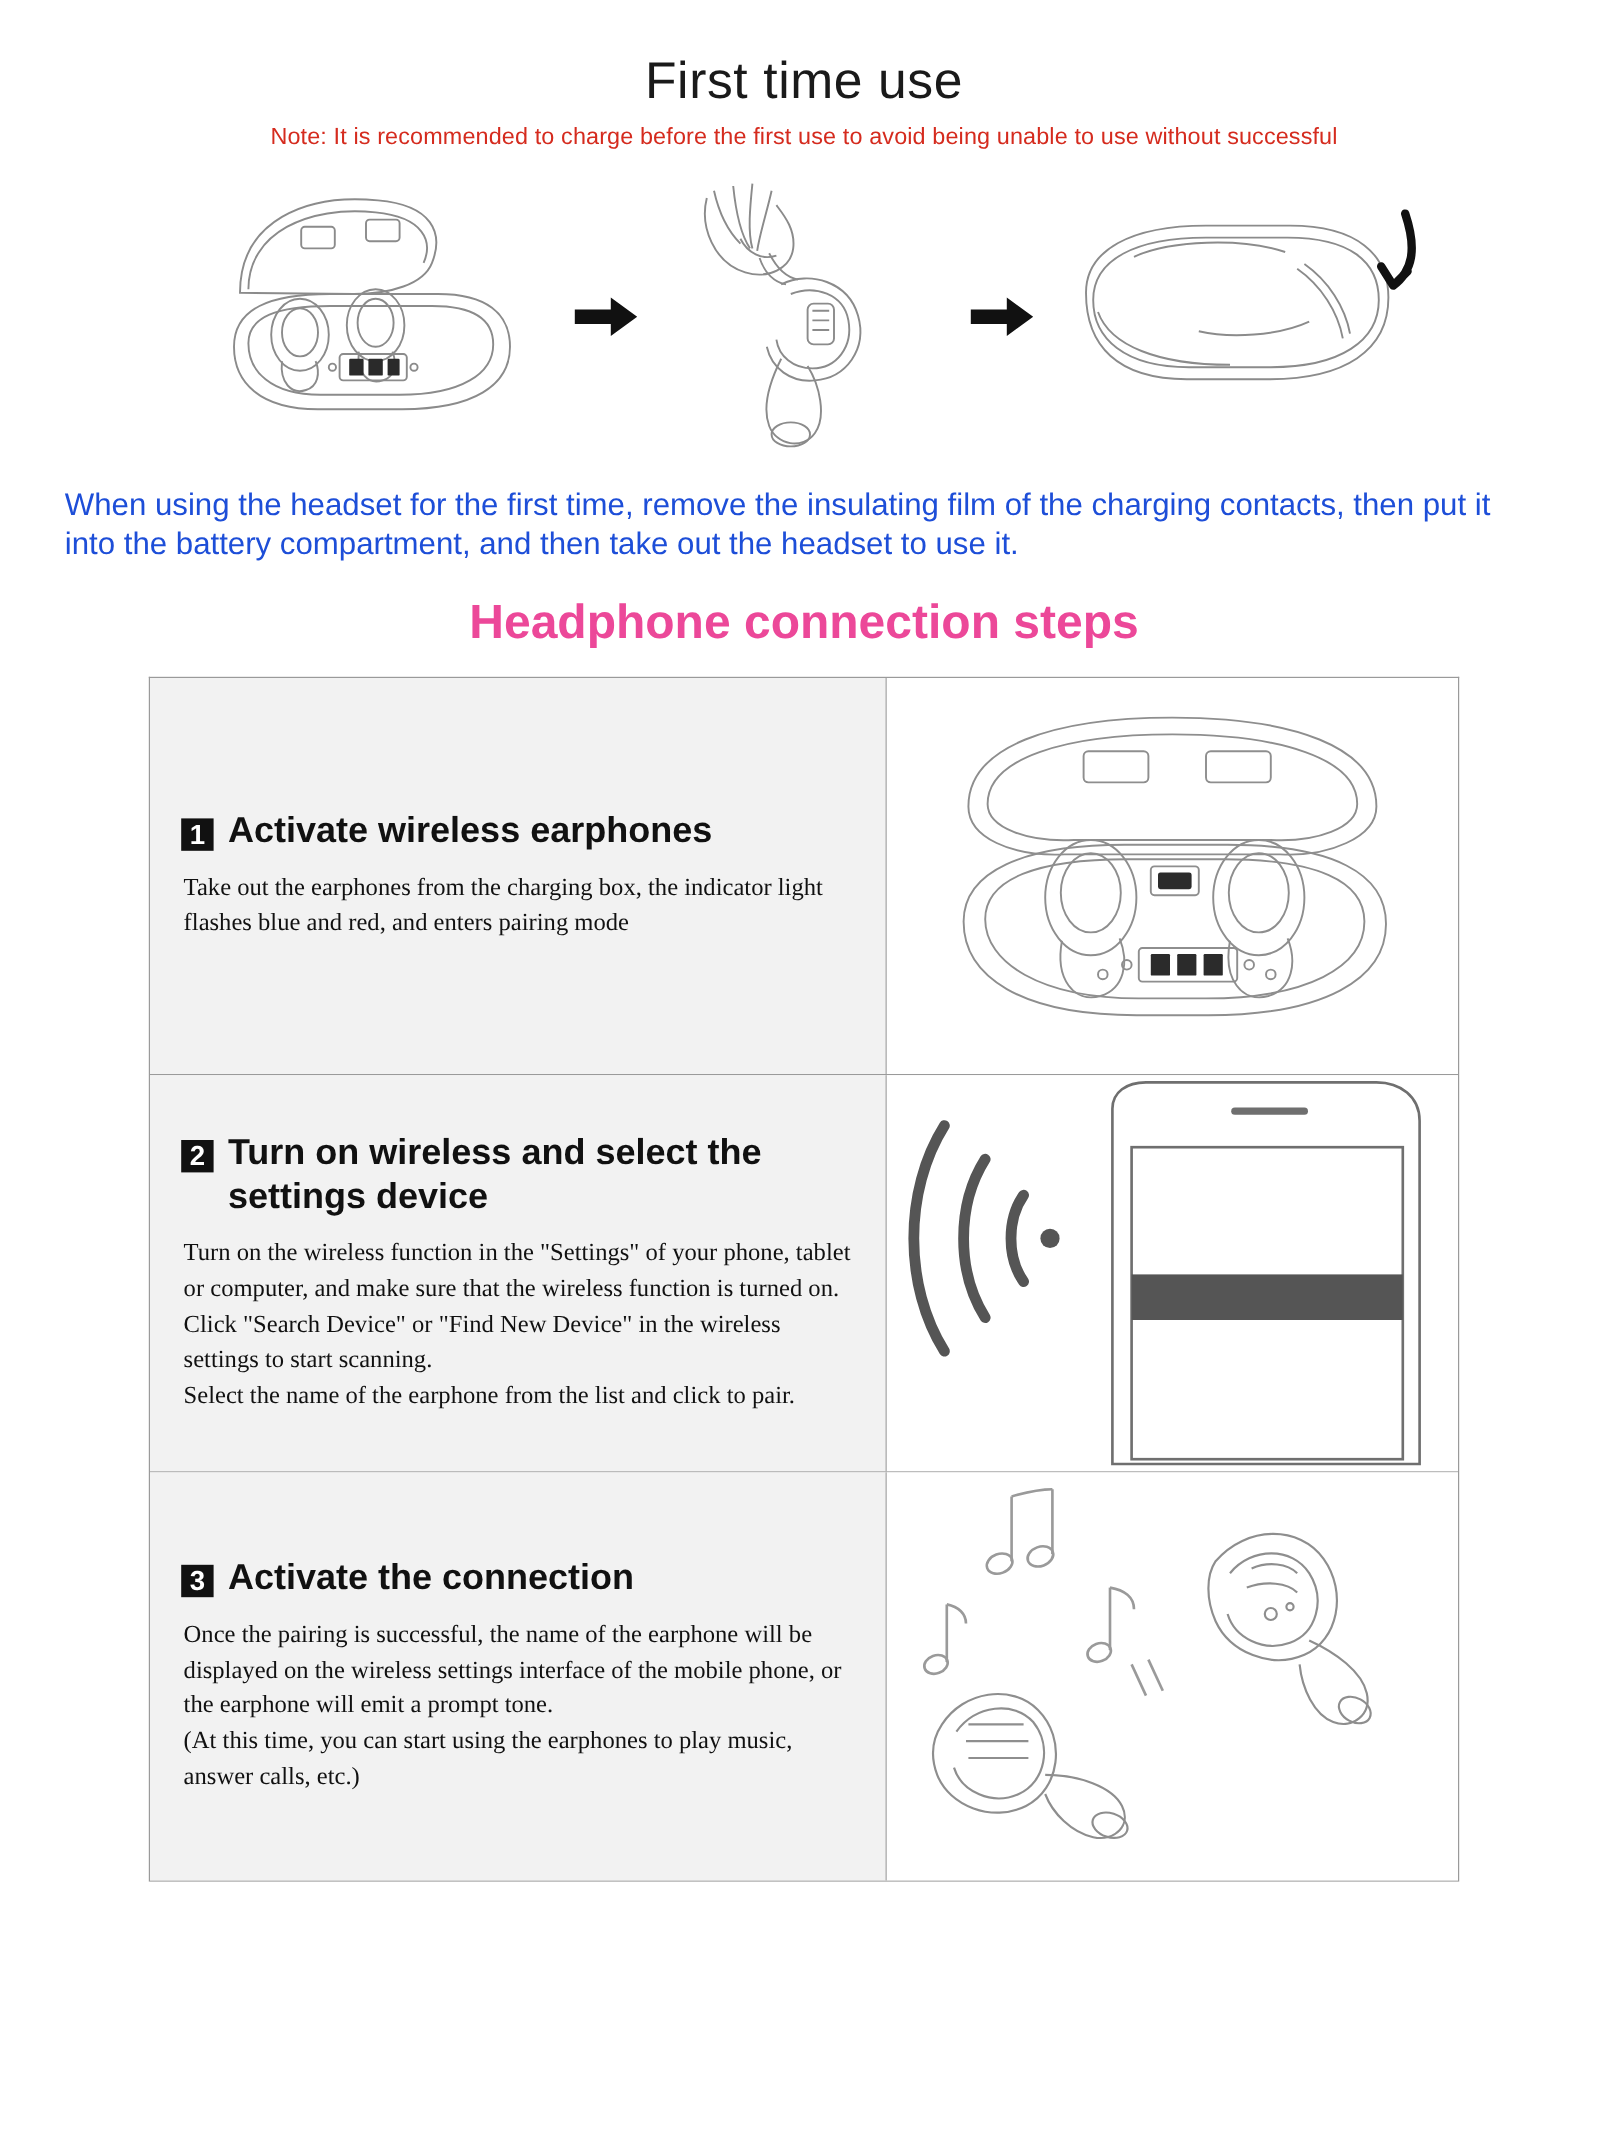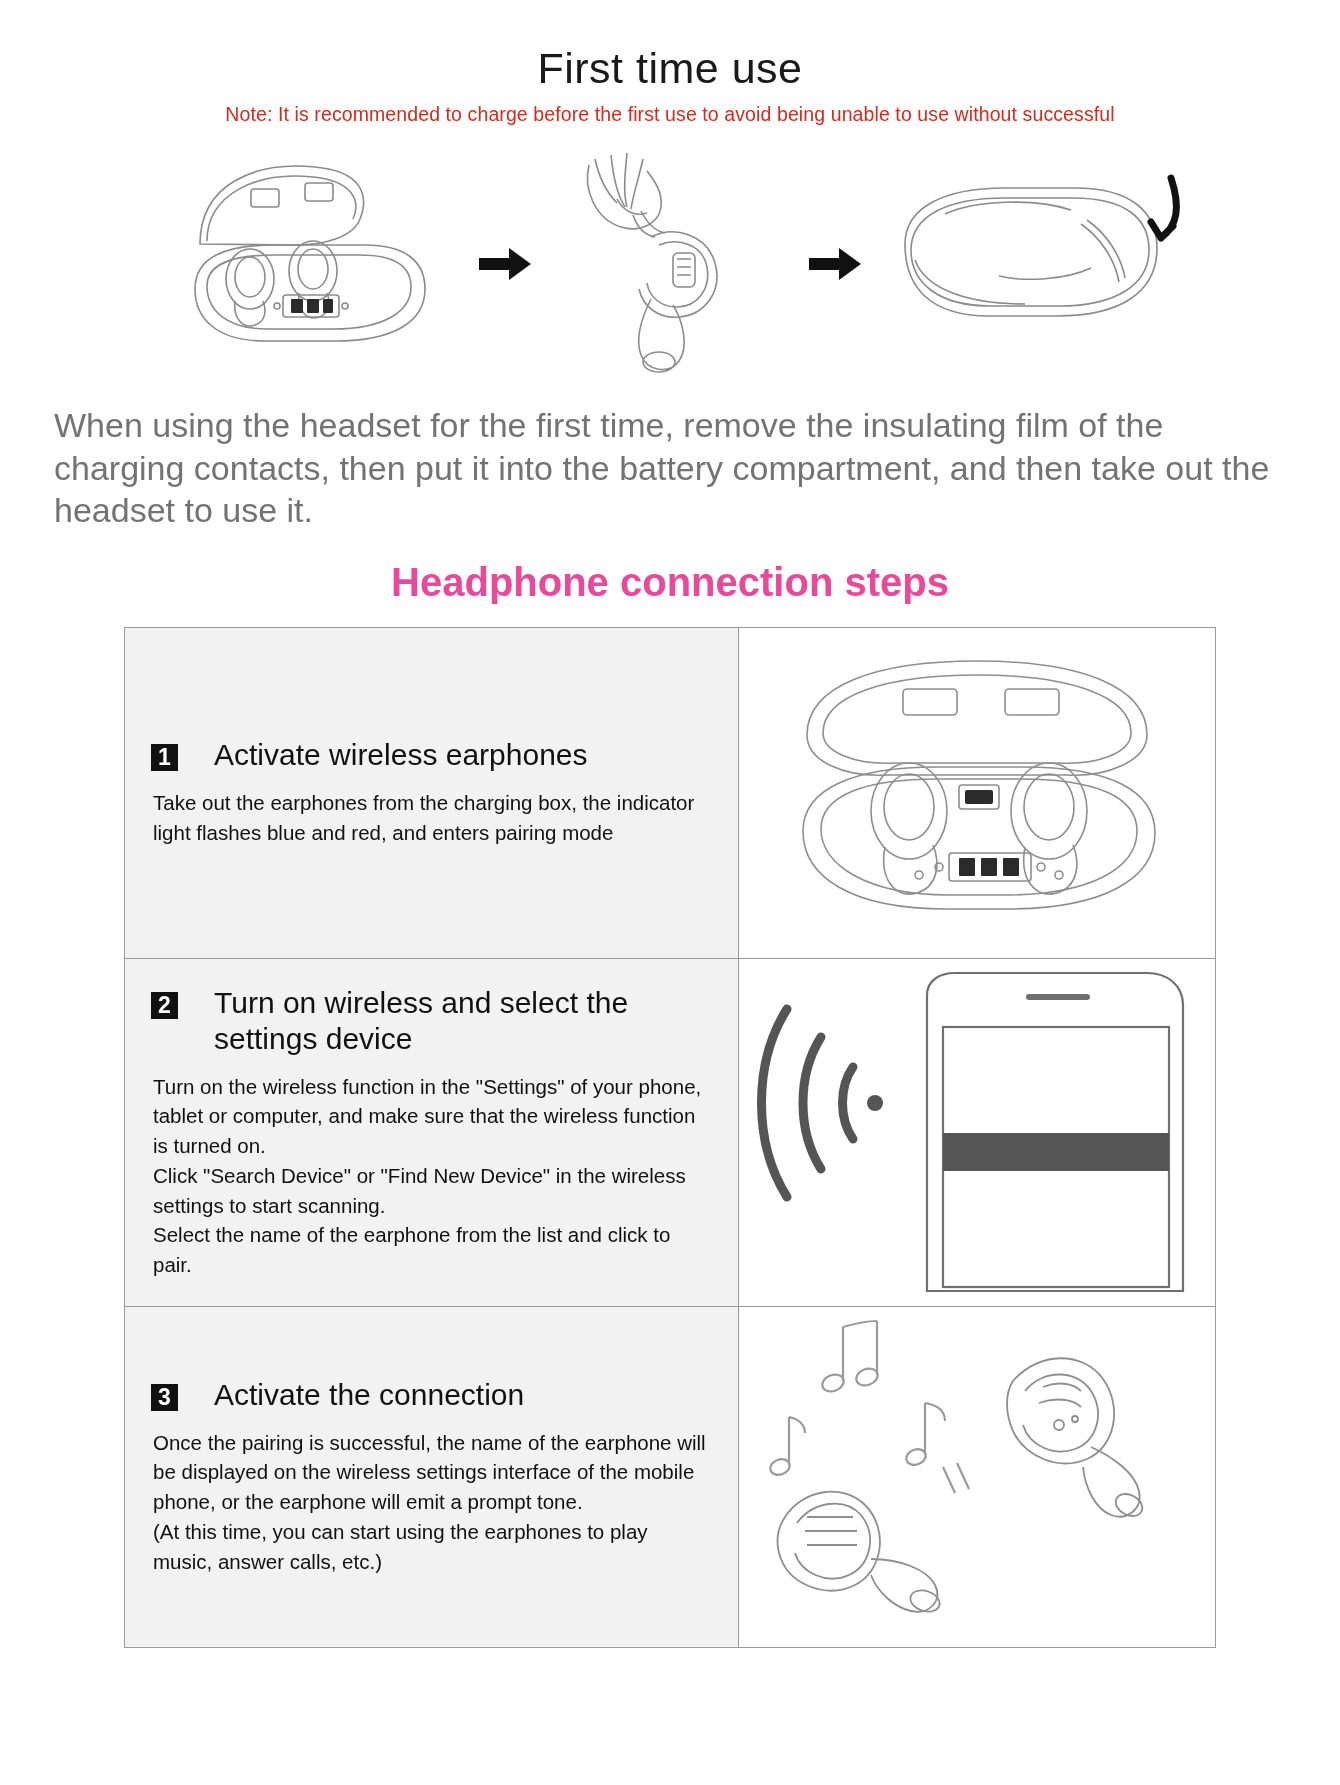--- a/index.html
+++ b/index.html
@@ -55,23 +55,23 @@
     justify-content: center;
   }
   .arrow-cell {
     width: 80px;
     display: flex;
     align-items: center;
     justify-content: center;
   }
 
   .caption {
-    font-size: 34px;
+    font-size: 26px;
     line-height: 1.25;
-    color: #737373;
+    color: #1d4ed8;
     margin: 20px 0 0 0;
     padding: 0 6px;
   }
 
   .title-sub {
     text-align: center;
     font-size: 40px;
     font-weight: 700;
     margin: 28px 0 22px 0;
     color: #ec4899;
@@ -124,29 +124,29 @@
     height: 27px;
     text-align: center;
     font-weight: 700;
     margin-top: 7px;
     flex: 0 0 auto;
   }
   .step-title {
     font-size: 30px;
     line-height: 1.22;
     color: #111;
-    font-weight: 400;
-    margin-left: 24px;
+    font-weight: 700;
   }
   .step-body {
     font-size: 20.5px;
     line-height: 1.45;
     color: #111;
     white-space: pre-line;
     padding-left: 2px;
+    font-family: Liberation Serif, serif;
   }
   .row2 .step-body { font-size: 20.5px; }
 
   svg { display: block; }
 </style>
 </head>
 <body>
 
 <div class="page">
 

